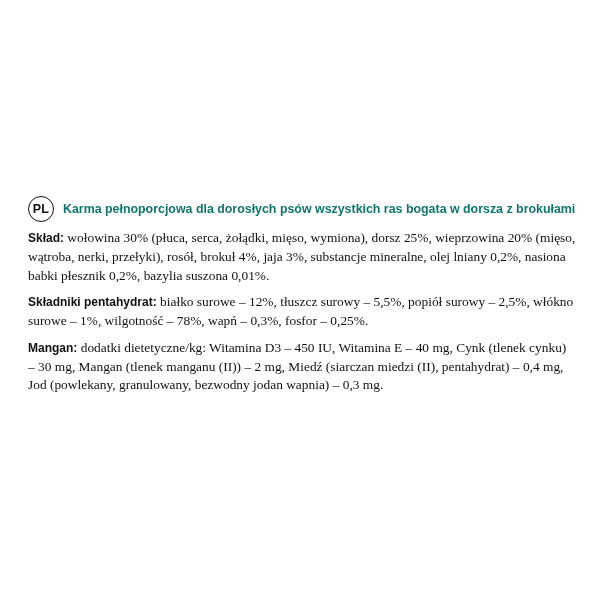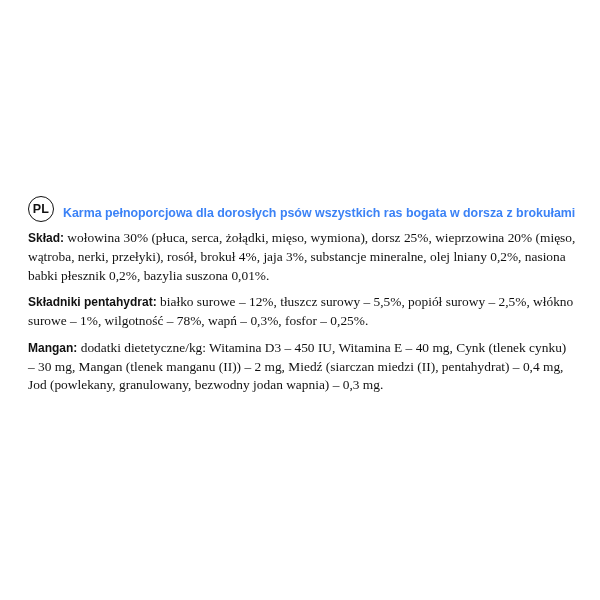--- a/index.html
+++ b/index.html
@@ -16,21 +16,21 @@
     overflow: hidden;
   }
   .label-block {
     position: absolute;
     left: 28px;
     top: 198px;
     width: 548px;
   }
   .headline-row {
     display: flex;
-    align-items: flex-end;
+    align-items: flex-start;
     gap: 9px;
     margin-bottom: 7px;
   }
   .lang-badge {
     flex: 0 0 auto;
     width: 26px;
     height: 26px;
     border: 1.6px solid #111;
     border-radius: 50%;
     display: flex;
@@ -42,21 +42,21 @@
     letter-spacing: 0.2px;
     color: #111;
     box-sizing: border-box;
     margin-top: -2px;
   }
   .headline-text {
     font-family: "Liberation Sans", sans-serif;
     font-size: 12.4px;
     font-weight: 700;
     line-height: 1.34;
-    color: #3b82f6;
+    color: #0f766e;
     padding-top: 3px;
   }
   .para {
     font-size: 13.4px;
     line-height: 1.40;
     margin: 0 0 3px 0;
     text-align: left;
     color: #111;
   }
   .para.spaced {

